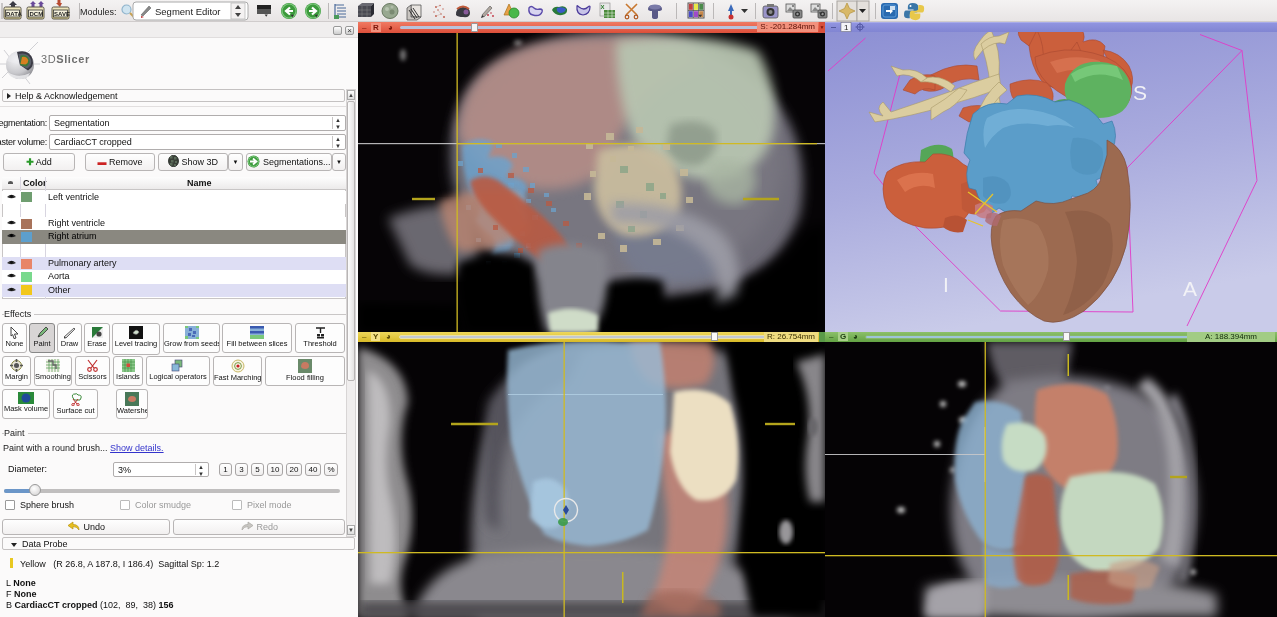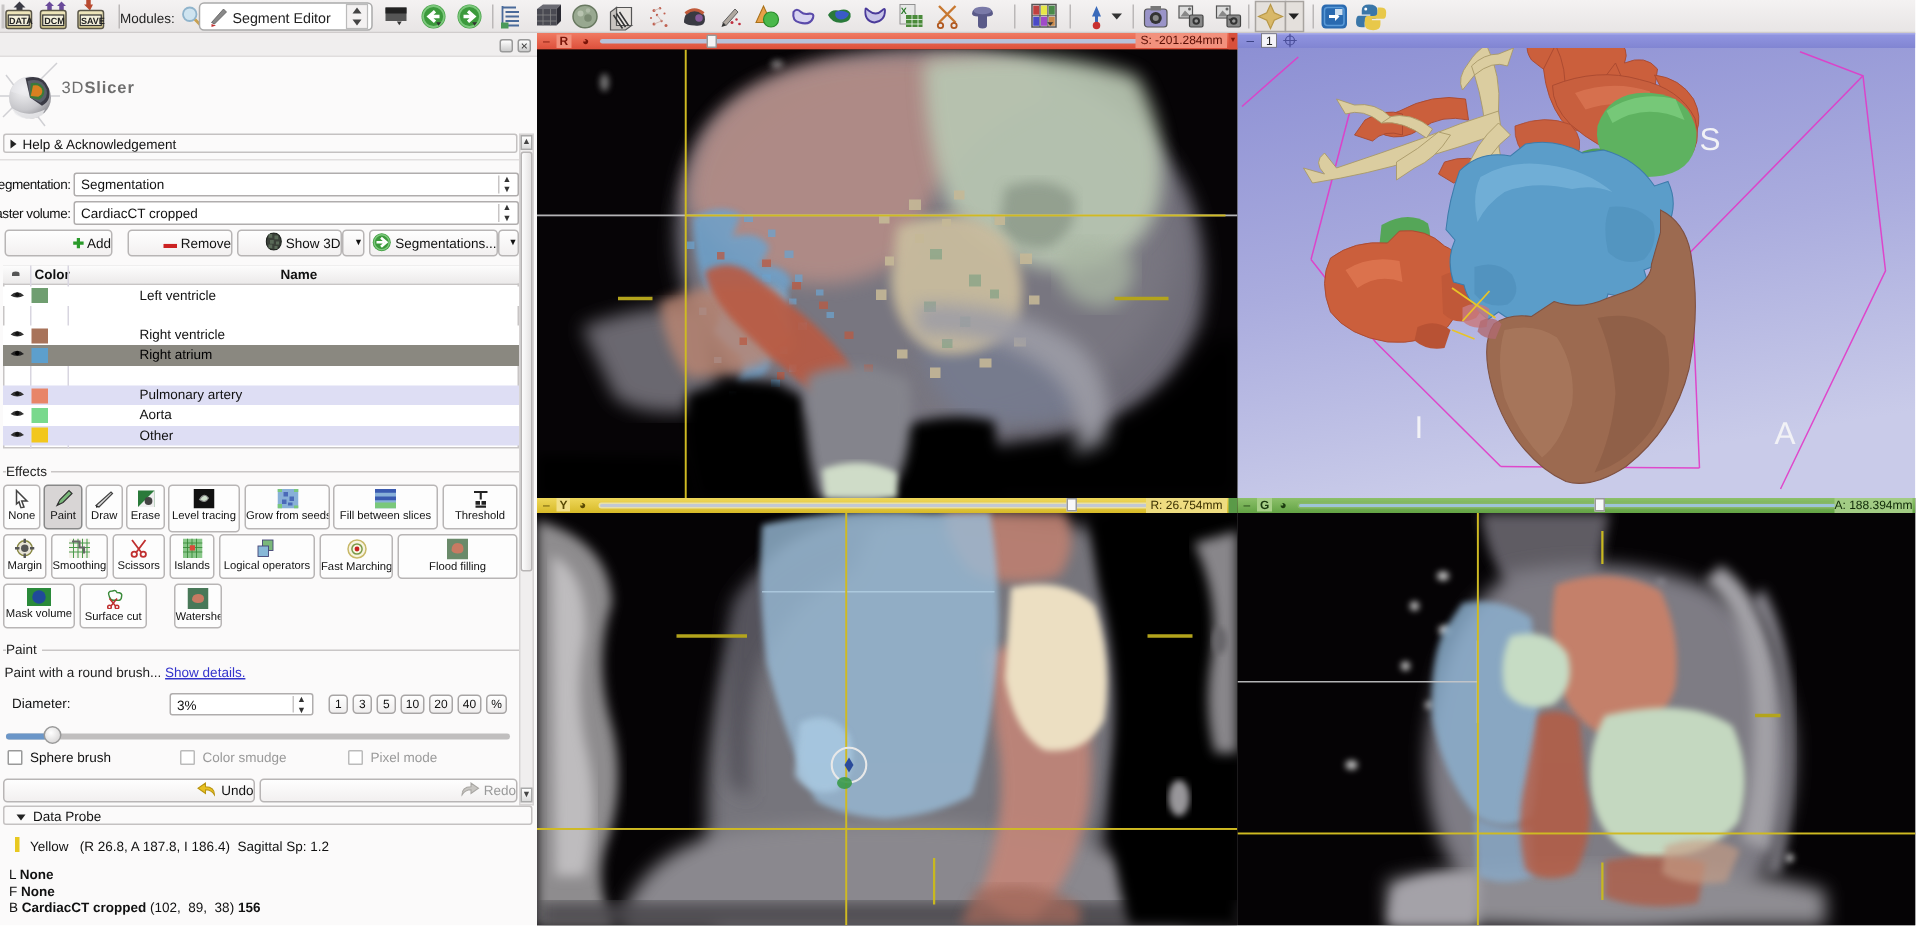--- a/index.html
+++ b/index.html
@@ -7,25 +7,25 @@
 #app { position:relative; width:1277px; height:617px; }
 .abs { position:absolute; }
 
 
 #toolbar { left:0; top:0; width:1277px; height:22px; background:linear-gradient(#f4f2f2,#e8e5e5); border-bottom:1px solid #d0cccc; }
 
 
 #panel { left:0; top:22px; width:358px; height:595px; background:#fbfafa; }
 .combo { position:absolute; background:#fff; border:1px solid #b0adad; border-radius:2px; font-size:9px; color:#111; }
 .spin { position:absolute; right:2px; top:1px; bottom:1px; width:11px; border-left:1px solid #c8c5c5; font-size:6px; color:#333; text-align:center; line-height:7px; }
-.btn { position:absolute; background:linear-gradient(#fefefe,#f2f0f0); border:1px solid #b8b5b5; border-radius:3px; font-size:9px; color:#111; text-align:right; }
+.btn { position:absolute; background:linear-gradient(#fefefe,#f2f0f0); border:1px solid #b8b5b5; border-radius:3px; font-size:9px; color:#111; text-align:center; }
 .seg-row { position:absolute; left:2px; width:344px; height:13.3px; font-size:9px; color:#111; }
 .sw { position:absolute; left:19px; top:1.5px; width:11px; height:10px; }
 .eye { position:absolute; left:5px; top:2px; width:9px; height:8px; }
-.sname { position:absolute; left:46px; top:1px;margin-left:45px; }
+.sname { position:absolute; left:46px; top:1px; }
 .fieldset { position:absolute; border-top:1px solid #c9c6c6; }
 .flabel { position:absolute; top:-6px; left:2px; background:#fbfafa; font-size:9px; color:#222; padding-right:3px; }
 .ebtn { position:absolute; background:#fdfdfd; border:1px solid #b8b5b5; border-radius:3px; text-align:center; font-size:7.5px; color:#111; white-space:nowrap; overflow:hidden; }
 .ebtn .ic { display:block; margin:2px auto 0; }
 .num { position:absolute; top:441px; height:13px; background:linear-gradient(#fff,#efeded); border:1px solid #a8a5a5; border-radius:3px; font-size:8px; text-align:center; line-height:12px; color:#111; }
 .cb { position:absolute; width:10px; height:10px; border:1px solid #999; background:#fff; border-radius:1px; }
 
 
 #redview  { left:358px; top:22px;  width:467px; height:310px; background:#000; }
 #view3d   { left:825px; top:22px;  width:452px; height:310px; }
@@ -847,21 +847,21 @@
   </svg>
 </div>
 
 <div id="grnview" class="abs">
   <div class="vbar" style="height:10px;background:linear-gradient(#8cc06a,#63a344);color:#1c3c10">
     <span style="position:absolute;left:4px;top:0">–</span>
     <span class="lbl" style="left:13px;top:0;background:#a8d088;padding:0 2px">G</span>
     <span style="position:absolute;left:28px;top:0">◕</span>
     <span style="position:absolute;left:40px;top:3px;width:360px;height:4px;background:#9ec4d8;border:1px solid #88b868;border-radius:2px"></span>
     <span style="position:absolute;left:238px;top:0px;width:7px;height:9px;background:#f8f8f8;border:1px solid #999"></span>
-    <span style="position:absolute;right:2px;top:0px;height:10px;line-height:10px;padding:0 0;background:#a2cc84;color:#102a08">A: 188.394mm</span>
+    <span style="position:absolute;right:2px;top:0px;height:10px;line-height:10px;padding:0 18px;background:#a2cc84;color:#102a08">A: 188.394mm</span>
   </div>
   <svg class="abs" style="left:0;top:10px" width="452" height="275" viewBox="0 0 452 275">
     <defs>
       <filter id="gb2">
             <feGaussianBlur stdDeviation="2"></feGaussianBlur>
           </filter>
       <filter id="gb4">
             <feGaussianBlur stdDeviation="4"></feGaussianBlur>
           </filter>
       <filter id="gb6">

